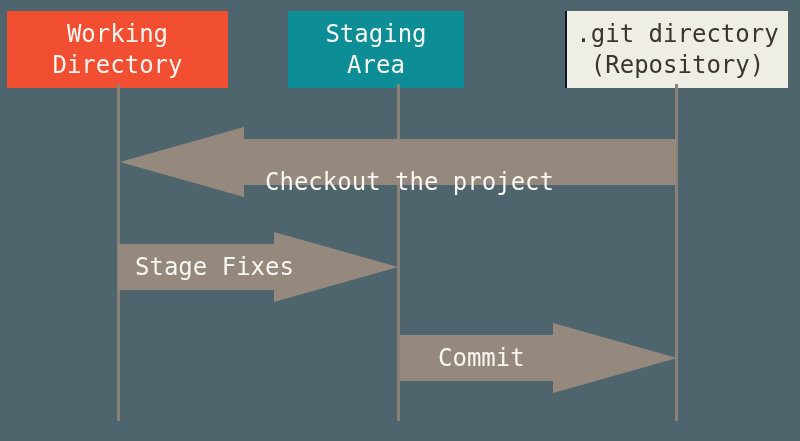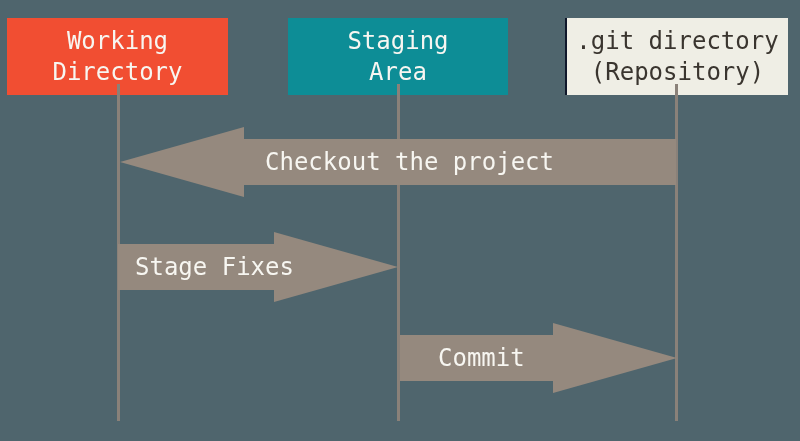--- a/index.html
+++ b/index.html
@@ -4,27 +4,27 @@
 <style>
   html,body { margin:0; padding:0; background:#4F656D; }
   .stage {
     position:relative; width:800px; height:441px; overflow:hidden;
     background:#4F656D;
     font-family:"DejaVu Sans Mono","Liberation Mono",monospace;
   }
 
   
   .hbox {
-    position:absolute; top:18px; height:77px;
+    position:absolute; top:11px; height:77px;
     display:flex; align-items:center; justify-content:center;
     text-align:center; font-size:24px; line-height:31px;
     white-space:pre-line; letter-spacing:0;
   }
   #box-working { left:7px;   width:221px; background:#F14E32; color:#F7F6F1; }
-  #box-staging { left:288px; width:220px; background:#0D8D96; color:#F7F6F1; }
+  #box-staging { left:288px; width:176px; background:#0D8D96; color:#F7F6F1; }
   #box-git     { left:565px; width:223px; background:#EFEEE5; color:#3A352F;
                  border-left:2px solid #0f172a; box-sizing:border-box; }
 
   
   .lifeline { position:absolute; top:84px; width:3px; height:337px; background:#8A8179; }
   #line-working { left:117px; }
   #line-staging { left:397px; }
   #line-git     { left:675px; }
 
   
@@ -32,21 +32,21 @@
   .shaft { position:absolute; top:12px; height:46px; background:#95897E; }
   .tri   { position:absolute; top:0; width:0; height:0;
            border-top:35px solid transparent; border-bottom:35px solid transparent; }
   .tri-left  { left:0; border-right:124px solid #95897E; }
   .tri-right { border-left:124px solid #95897E; }
   .alabel { position:absolute; top:12px; height:46px; line-height:46px;
             font-size:24px; color:#F7F6F1; white-space:nowrap; }
 
   #arrow-checkout { left:120px; top:127px; width:556px; }
   #arrow-checkout .shaft  { left:124px; right:0; }
-  #arrow-checkout .alabel { left:145px; }
+  #arrow-checkout .alabel { left:145px;margin-top:20px; }
 
   #arrow-stage { left:118px; top:232px; width:280px; }
   #arrow-stage .shaft  { left:0; width:156px; }
   #arrow-stage .tri-right { left:156px; }
   #arrow-stage .alabel { left:17px; }
 
   #arrow-commit { left:400px; top:323px; width:277px; }
   #arrow-commit .shaft  { left:0; width:153px; }
   #arrow-commit .tri-right { left:153px; }
   #arrow-commit .alabel { left:38px; }

